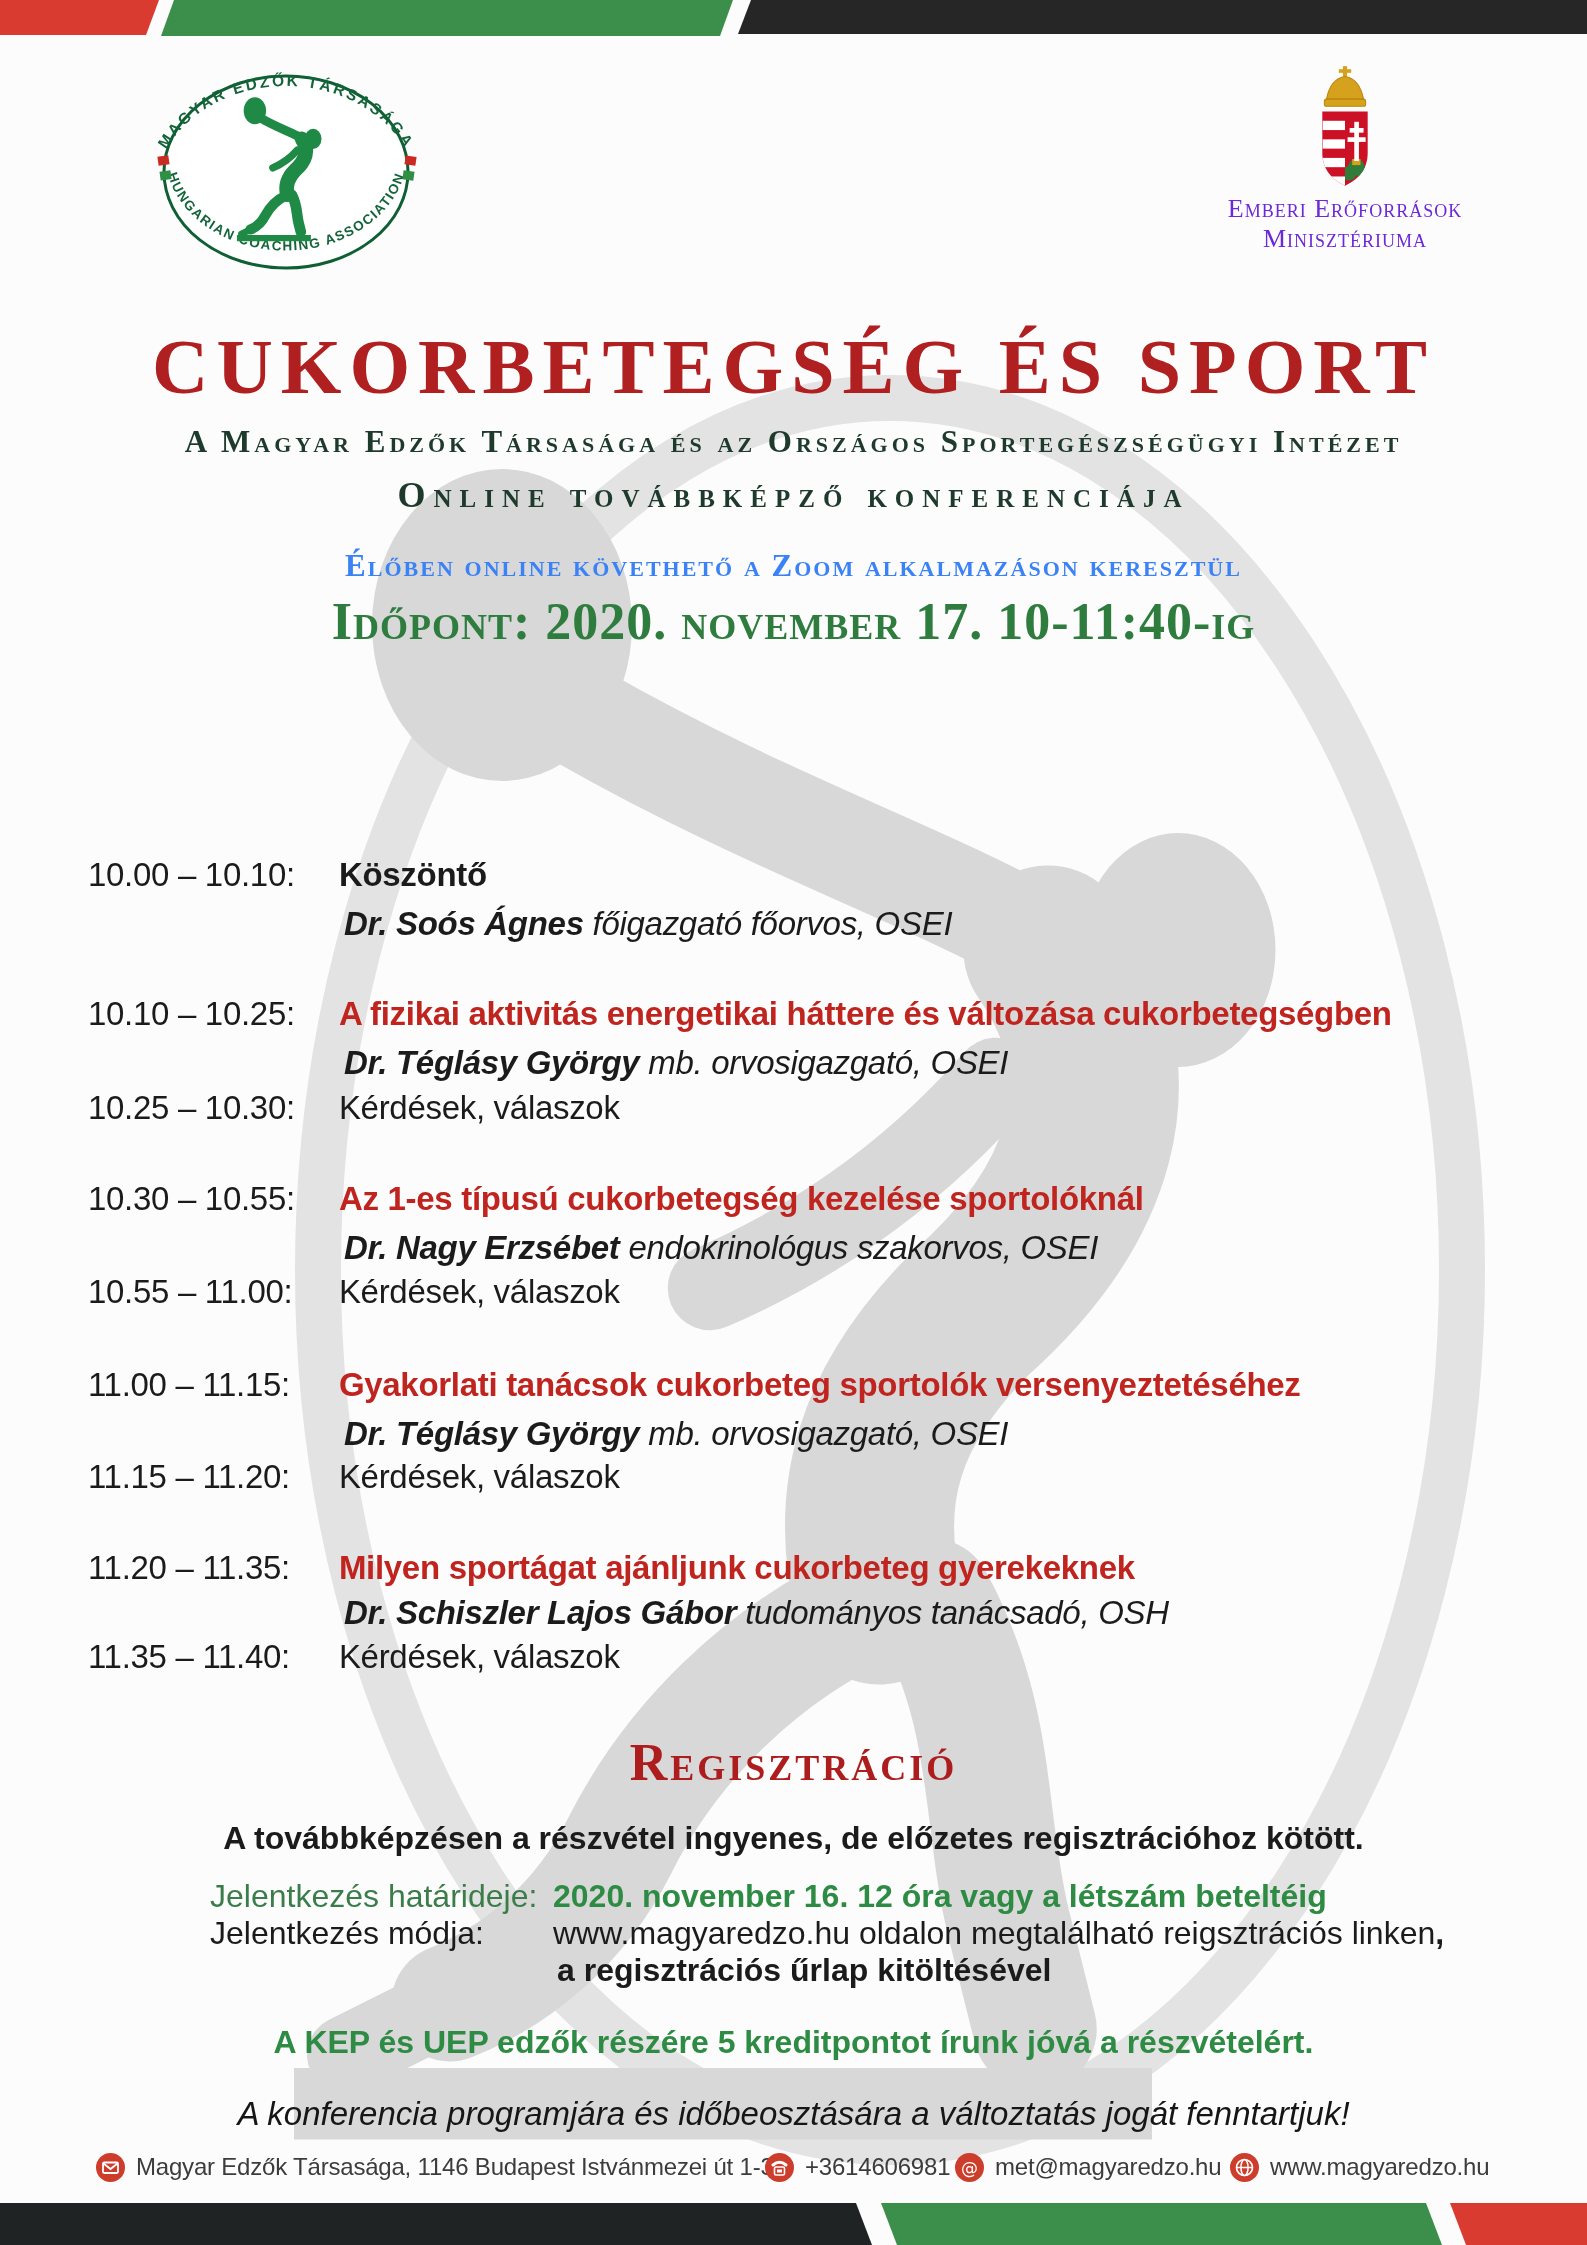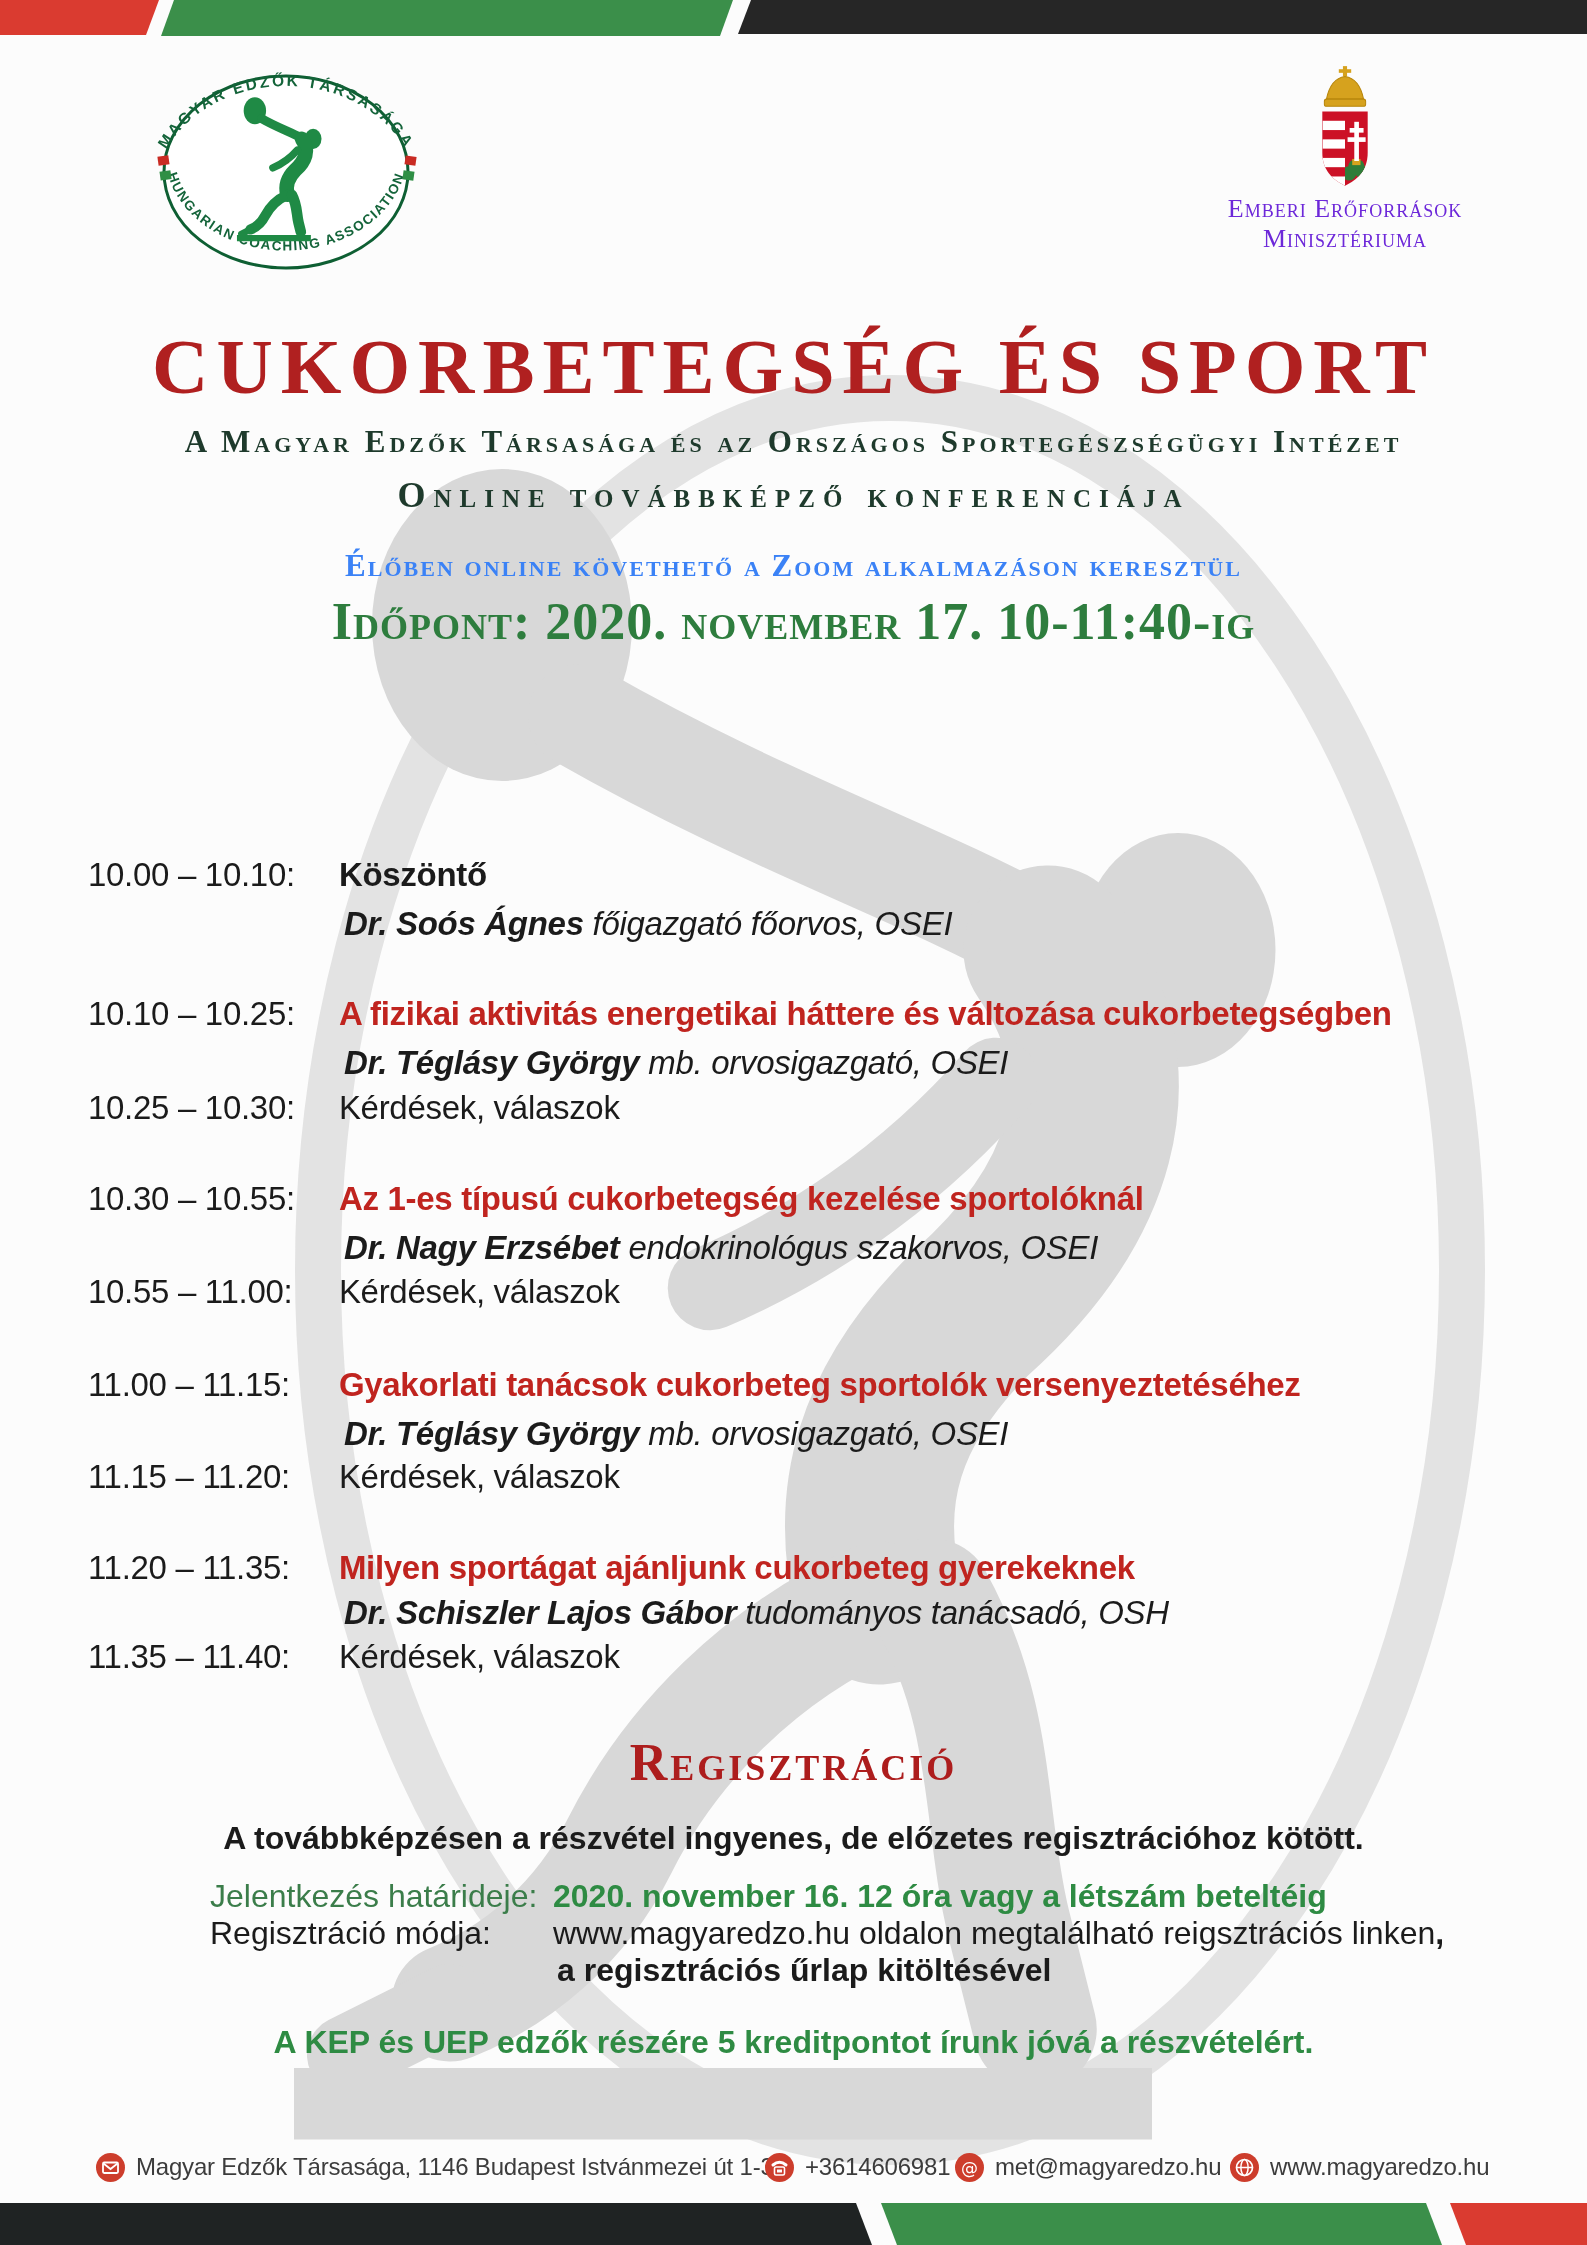--- a/index.html
+++ b/index.html
@@ -199,27 +199,28 @@
       <span class="ptime">11.35 – 11.40:</span>
       <span>Kérdések, válaszok</span>
     </div>
 
     <div class="abs ctr serif sc reghead">Regisztráció</div>
     <div class="abs ctr regintro">A továbbképzésen a részvétel ingyenes, de előzetes regisztrációhoz kötött.</div>
 
     <div class="abs reglabel green" style="left:210px;top:1878px">Jelentkezés határideje:</div>
     <div class="abs regvalue greenbold" style="left:553px;top:1878px">2020. november 16. 12 óra vagy a létszám beteltéig</div>
 
-    <div class="abs reglabel" style="left:210px;top:1915px">Regisztráció módja:</div>
+    <div class="abs reglabel" style="left:210px;top:1915px">Jelentkezés módja:</div>
     <div class="abs regvalue" style="left:553px;top:1915px">
       <span>www.magyaredzo.hu oldalon megtalálható reigsztrációs linken</span><span style="font-weight:bold">,</span>
     </div>
     <div class="abs regvalue" style="left:557px;top:1952px;font-weight:bold">a regisztrációs űrlap kitöltésével</div>
 
     <div class="abs ctr creditline">A KEP és UEP edzők részére 5 kreditpontot írunk jóvá a részvételért.</div>
+    <div class="abs ctr disclaimer">A konferencia programjára és időbeosztására a változtatás jogát fenntartjuk!</div>
 
     <div class="fitem" style="left:96px">
       <svg class="ficon" viewBox="0 0 29 29">
         <circle cx="14.5" cy="14.5" r="14.5" fill="#cd3d2c"></circle>
         <rect x="7" y="9.5" width="15" height="10.5" rx="1.2" fill="none" stroke="#fff" stroke-width="1.8"></rect>
         <path d="M7.5 10.5 L14.5 16 L21.5 10.5" fill="none" stroke="#fff" stroke-width="1.8"></path>
       </svg>
       <span>Magyar Edzők Társasága, 1146 Budapest Istvánmezei út 1-3.</span>
     </div>
     <div class="fitem" style="left:765px">

